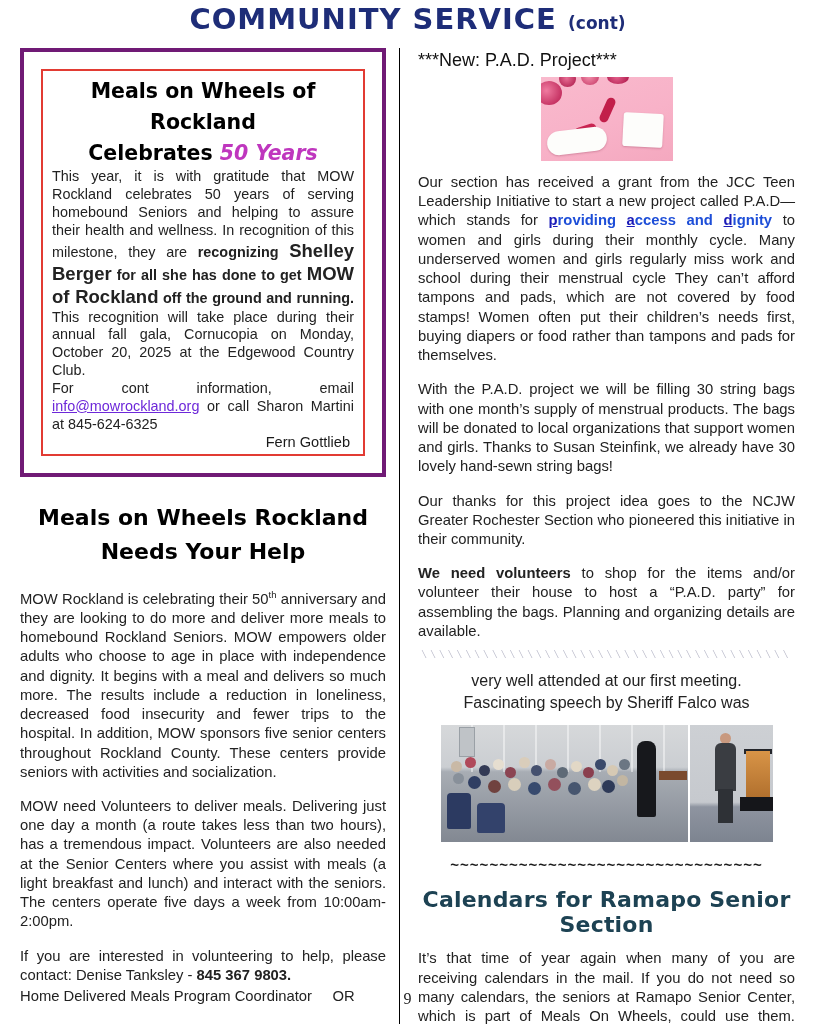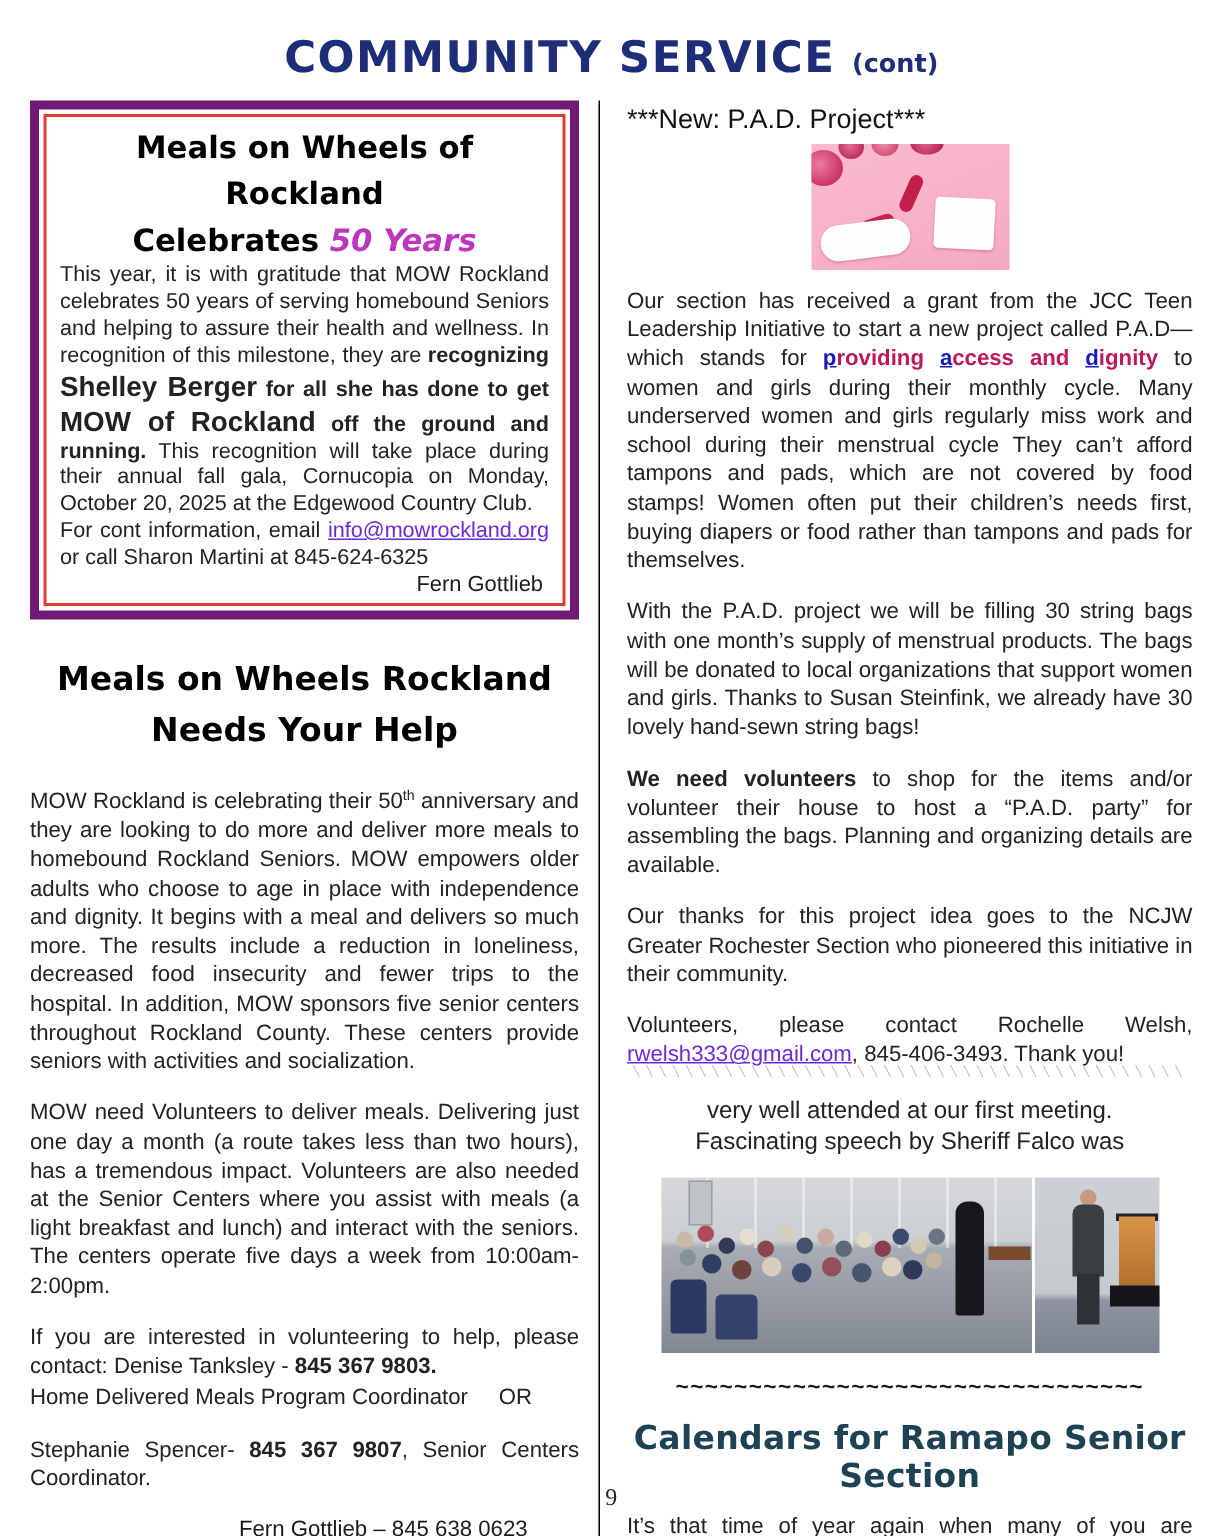--- a/index.html
+++ b/index.html
@@ -3,32 +3,32 @@
 <meta charset="utf-8">
 <style>
   * { margin:0; padding:0; box-sizing:border-box; }
   html,body { background:#ffffff; }
   body {
     width:815px; height:1024px; position:relative;
     font-family:"Liberation Sans", sans-serif; color:#1a1a1a;
     overflow:hidden;
   }
   .page-title {
-    text-align:center; padding-top:21px; color:#1e2d78;
+    text-align:center; padding-top:2px; color:#1e2d78;
     font-size:29px; font-weight:bold; letter-spacing:1px;
     font-family:"DejaVu Sans", sans-serif;
   }
   .page-title .cont { font-size:17px; letter-spacing:0; }
   .cols { display:flex; align-items:stretch; padding:0 20px; margin-top:12px; }
   .col-left { width:366px; }
   .divider-v { width:1px; background:#000; margin-left:13px; margin-right:18px; }
   .col-right { width:377px; }
 
   
-  .mow-box-outer { border:6px solid #701a75; padding:3px; }
+  .mow-box-outer { border:4px solid #701a75; padding:17px; }
   .mow-box-inner { border:2px solid #e23b33; padding:5px 9px 4px 9px; }
   .box-heading {
     text-align:center; font-weight:bold; font-size:20.5px; line-height:1.5;
     font-family:"DejaVu Sans", sans-serif; color:#000;
   }
   .magenta { color:#bf36be; font-style:italic; }
   .box-body {
     font-size:14.4px; line-height:1.24; text-align:justify; color:#222;
   }
   .box-sign { text-align:right; font-size:14.6px; padding-right:4px; }
@@ -67,21 +67,21 @@
   .padL { left:6px; top:52px; width:60px; height:24px; border-radius:12px;
           background:#fdfdfb; transform:rotate(-7deg); box-shadow:0 1px 2px rgba(150,60,90,.35); }
   .padR { left:82px; top:36px; width:40px; height:34px; border-radius:3px;
           background:#fdfdfb; transform:rotate(3deg); box-shadow:0 1px 2px rgba(150,60,90,.35); }
 
   .seg-b { font-weight:bold; }
   .seg-xl { font-weight:bold; font-size:18.5px; }
   .seg-sup { vertical-align:super; font-size:9.5px; }
   .seg-link { color:#6d28d9; text-decoration:underline; cursor:pointer; }
   .seg-serif { font-family:"Liberation Serif", serif; font-size:16.5px; }
-  .seg-pad { color:#be185d; font-weight:bold; }
+  .seg-pad { color:#1d4ed8; font-weight:bold; }
   .seg-padu { color:#1a1ab8; font-weight:bold; text-decoration:underline; }
 
   .hatch { text-align:center; color:#b9bac9; font-size:8px; letter-spacing:4px;
            line-height:8px; margin:-6px 0 12px 0; white-space:nowrap; overflow:hidden; }
   .speech-caption { text-align:center; font-size:16px; line-height:1.35; margin-bottom:12px; color:#222; }
 
   
   .photos { display:flex; width:332px; margin:2px auto 14px auto; height:117px; }
   .photo { position:relative; overflow:hidden; }
   .photo-room { width:247px;
@@ -175,23 +175,22 @@
         <div class="rose3"></div>
         <div class="rose4"></div>
         <div class="tampon1"></div>
         <div class="tampon2"></div>
         <div class="padL"></div>
         <div class="padR"></div>
       </div>
 
       <p class="para"><span>Our section has received a grant from the JCC Teen Leadership Initiative to start a new project called P.A.D—which stands for </span><span class="seg-padu">p</span><span class="seg-pad">roviding </span><span class="seg-padu">a</span><span class="seg-pad">ccess and </span><span class="seg-padu">d</span><span class="seg-pad">ignity</span><span> to women and girls during their monthly cycle. Many underserved women and girls regularly miss work and school during their menstrual cycle They can’t afford tampons and pads, which are not covered by food stamps! Women often put their children’s needs first, buying diapers or food rather than tampons and pads for themselves.</span></p>
       <p class="para"><span>With the P.A.D. project we will be filling 30 string bags with one month’s supply of menstrual products. The bags will be donated to local organizations that support women and girls. Thanks to Susan Steinfink, we already have 30 lovely hand-sewn string bags!</span></p>
+      <p class="para"><span>Our thanks for this project idea goes to the NCJW Greater Rochester Section who pioneered this initiative in their community.</span></p>
       <p class="para"><span class="seg-b">We need volunteers</span><span> to shop for the items and/or volunteer their house to host a “P.A.D. party” for assembling the bags. Planning and organizing details are available.</span></p>
-      <p class="para"><span>Our thanks for this project idea goes to the NCJW Greater Rochester Section who pioneered this initiative in their community.</span></p>
-      <p class="para tight"><span>Volunteers, please contact Rochelle Welsh, </span><span class="seg-link">rwelsh333@gmail.com</span><span>, 845-406-3493. Thank you!</span></p>
 
       <div class="hatch">╲╲╲╲╲╲╲╲╲╲╲╲╲╲╲╲╲╲╲╲╲╲╲╲╲╲╲╲╲╲╲╲╲╲╲╲╲╲╲╲╲╲</div>
 
       <div class="speech-caption">
         <div>very well attended at our first meeting.</div>
         <div>Fascinating speech by Sheriff Falco was</div>
       </div>
 
       <div class="photos">
         <div class="photo photo-room">

